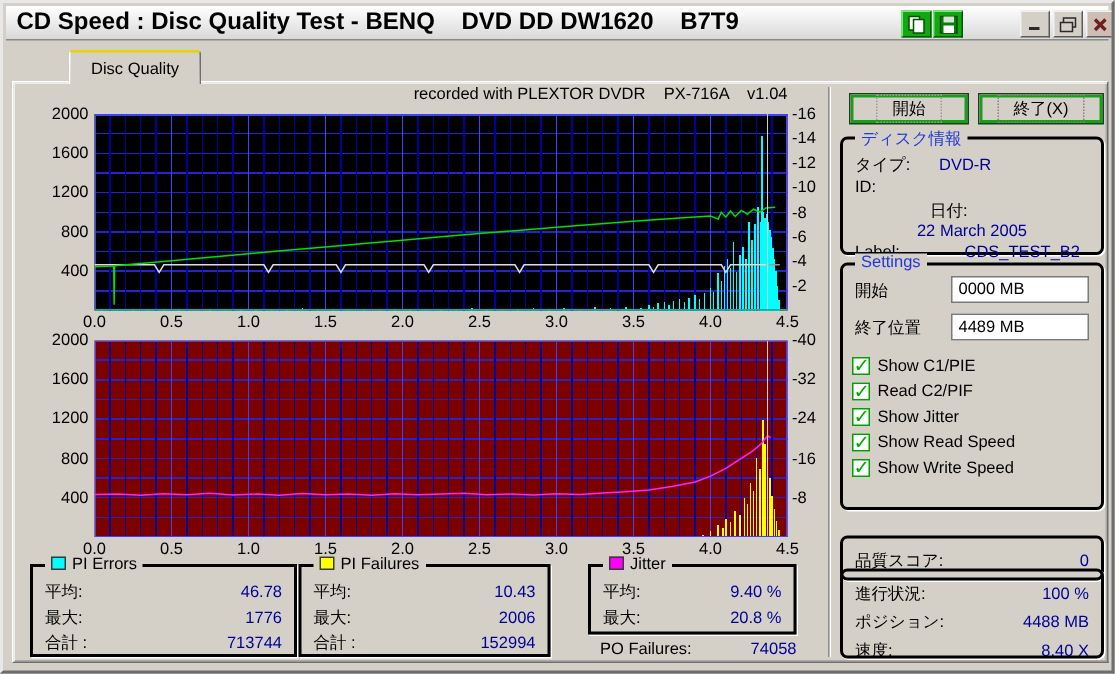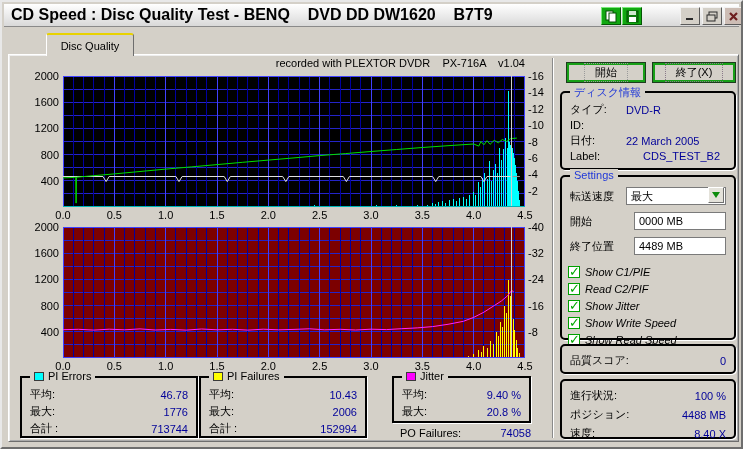--- a/index.html
+++ b/index.html
@@ -455,74 +455,65 @@
     <div class="gbox gbox-round" style="left:551px;top:36px;width:176px;height:79px;">
       <span class="gtitle gtitle-blue">ディスク情報</span>
       <div class="row" style="padding:9px 8px 0;">
           <span style="width:56px;">タイプ:</span>
           <span class="sval" style="flex:1;">DVD-R</span>
         </div>
       <div class="row" style="padding:2px 8px 0;">
           <span style="width:56px;">ID:</span>
           <span class="sval" style="flex:1;"></span>
         </div>
-      <div class="row" style="padding:2px 8px 0;">
+      <div class="row" style="padding:2px 8px 0;flex-direction:column;">
           <span style="width:56px;">日付:</span>
           <span class="sval" style="flex:1;">22 March 2005</span>
         </div>
       <div class="row" style="padding:2px 8px 0;">
           <span style="width:73px;">Label:</span>
           <span class="sval" style="flex:1;">CDS_TEST_B2</span>
         </div>
     </div>
 
     <div class="gbox gbox-round" style="left:551px;top:120px;width:176px;height:165px;">
       <span class="gtitle gtitle-blue">Settings</span>
-      <div class="row" style="padding:10px 8px 0;">
-        <span>転送速度</span>
-        <span class="field combo">
-          <span class="ctext">最大</span>
-          <span class="cbtn">
-              <span class="tri"></span>
-            </span>
-        </span>
-      </div>
       <div class="row" style="padding:7px 8px 0;">
         <span>開始</span>
         <span class="field" style="width:92px;">0000 MB</span>
       </div>
       <div class="row" style="padding:7px 8px 0;">
         <span>終了位置</span>
         <span class="field" style="width:92px;">4489 MB</span>
       </div>
-      <div style="padding:8px 6px 0;font-style:italic;">
+      <div style="padding:8px 6px 0;">
         <div class="cbrow">
             <span class="cb"></span>
             <span>Show C1/PIE</span>
           </div>
         <div class="cbrow">
             <span class="cb"></span>
             <span>Read C2/PIF</span>
           </div>
         <div class="cbrow">
             <span class="cb"></span>
             <span>Show Jitter</span>
           </div>
         <div class="cbrow">
             <span class="cb"></span>
-            <span>Show Write Speed</span>
+            <span>Show Read Speed</span>
           </div>
         <div class="cbrow">
             <span class="cb"></span>
-            <span>Show Read Speed</span>
+            <span>Show Write Speed</span>
           </div>
       </div>
     </div>
 
-    <div class="gbox gbox-round" style="left:551px;top:289px;width:176px;height:30px;">
+    <div class="gbox gbox-round" style="left:551px;top:302px;width:176px;height:30px;">
       <div class="row" style="padding:7px 8px 0;">
         <span>品質スコア:</span>
         <span class="sval">0</span>
       </div>
     </div>
 
     <div class="gbox gbox-round" style="left:551px;top:324px;width:176px;height:60px;">
       <div class="row" style="padding:7px 8px 0;">
           <span>進行状況:</span>
           <span class="sval">100 %</span>

